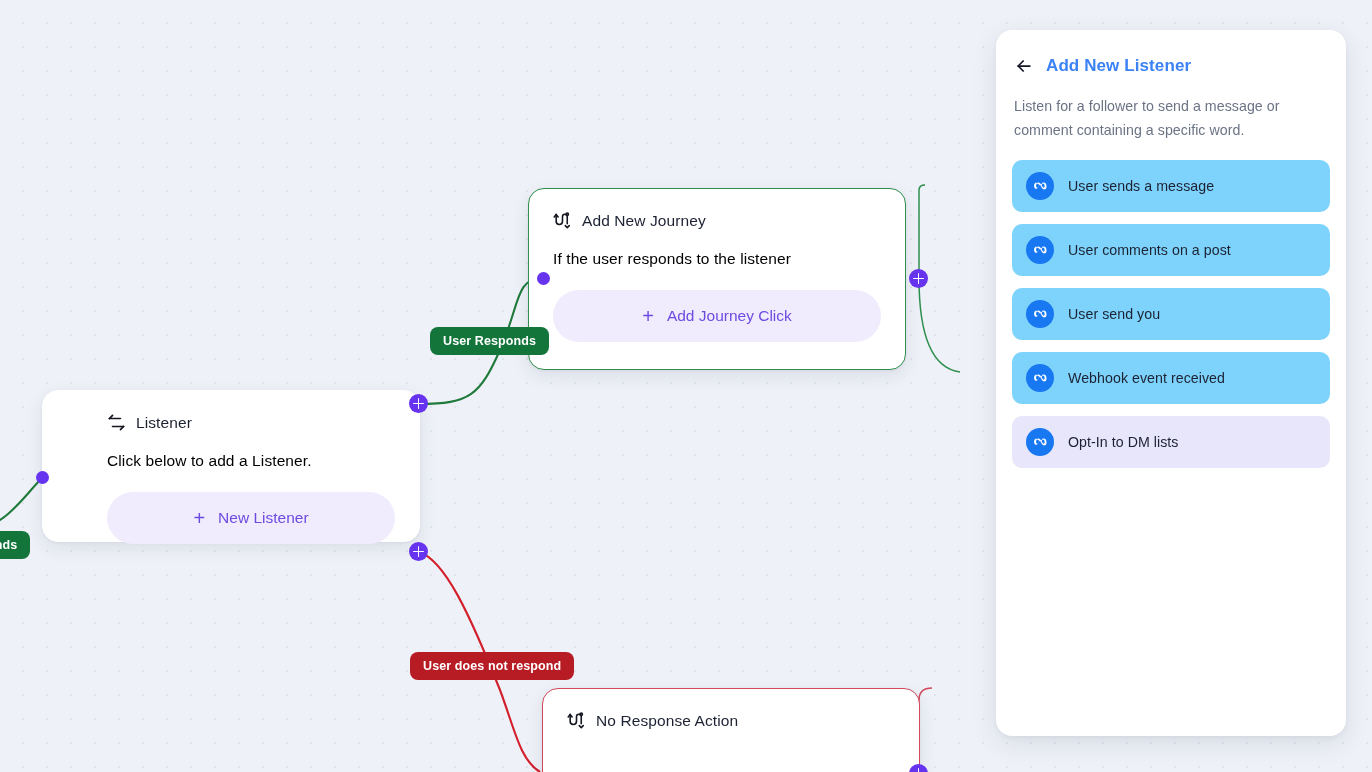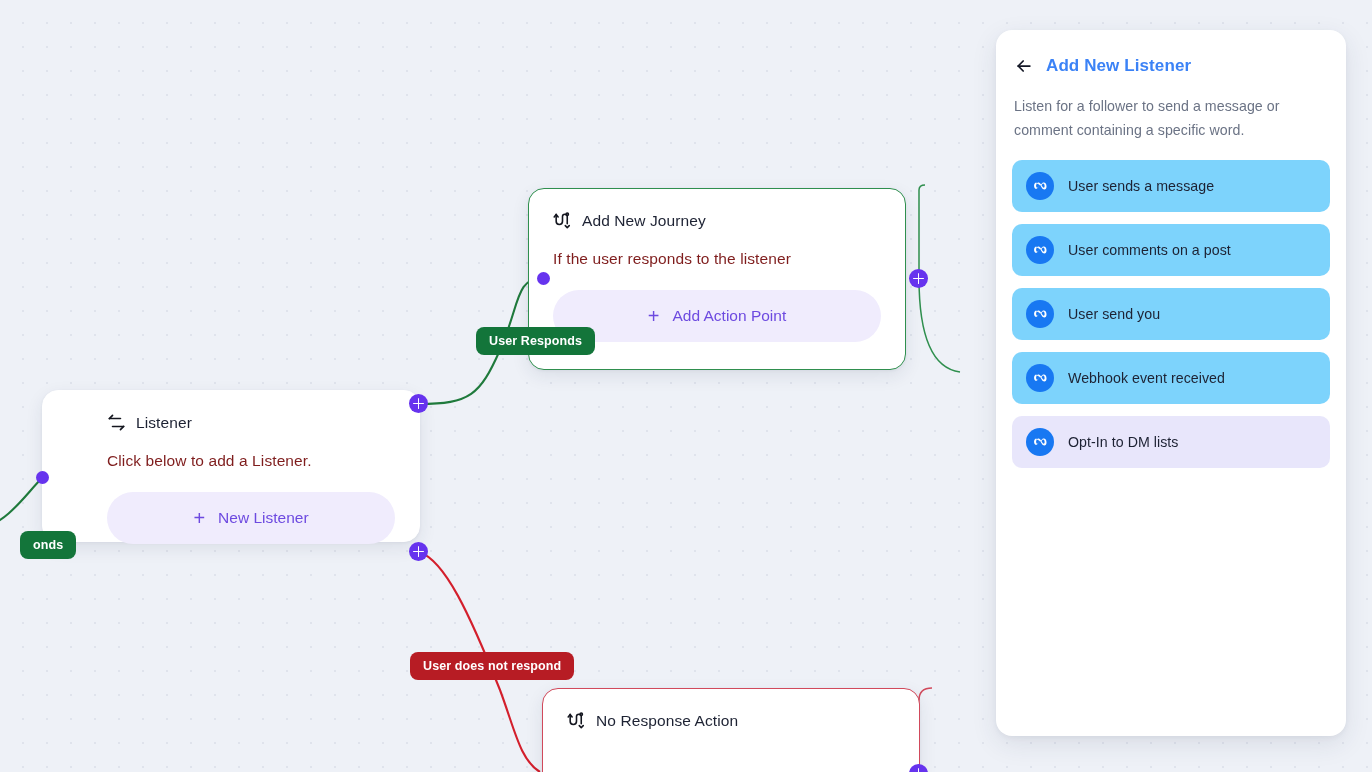--- a/index.html
+++ b/index.html
@@ -47,21 +47,21 @@
     padding: 22px 24px 0 24px;
   }
   .node-head .title {
     font-size: 15.5px;
     color: #1d2233;
     letter-spacing: .1px;
   }
   .node-sub {
     padding: 20px 24px 0 24px;
     font-size: 15.5px;
-    color: #7f1d1d;
+    color: #000000;
     letter-spacing: .1px;
   }
   .node-btn {
     margin: 22px 24px 24px 24px;
     height: 52px;
     border-radius: 26px;
     background: #f0ecfd;
     display: flex;
     align-items: center;
     justify-content: center;
@@ -104,21 +104,21 @@
     position: absolute;
     padding: 7px 13px;
     border-radius: 8px;
     color: #ffffff;
     font-size: 12.5px;
     font-weight: bold;
     white-space: nowrap;
     z-index: 5;
     letter-spacing: .1px;
   }
-  .edge-label.green { background: #13753a; margin-left: 46px; }
+  .edge-label.green { background: #13753a; }
   .edge-label.red   { background: #b71c24; }
 
   
   #panel {
     position: absolute;
     left: 996px; top: 30px;
     width: 350px; height: 706px;
     background: #ffffff;
     border-radius: 16px;
     box-shadow: 0 8px 26px rgba(35,47,80,.10), 0 2px 5px rgba(35,47,80,.05);
@@ -222,21 +222,21 @@
           <path d="M1.5 7.5L4 4.5l2.5 3"></path>
           <path d="M15.5 18.5L18 21l2.5-2.5"></path>
           <circle cx="18" cy="4" r="1.5"></circle>
         </svg>
       </span>
       <span class="title">Add New Journey</span>
     </div>
     <div class="node-sub">If the user responds to the listener</div>
     <button class="node-btn">
       <span class="plus">+</span>
-      <span>Add Action Point</span>
+      <span>Add Journey Click</span>
     </button>
   </div>
   <div class="handle dot" style="left:537px; top:272px;"></div>
   <div class="handle" style="left:909px; top:269px;">
       <span class="hplus"></span>
     </div>
 
   <div class="node red" style="left:542px; top:688px; width:378px; height:182px;">
     <div class="node-head">
       <span>

